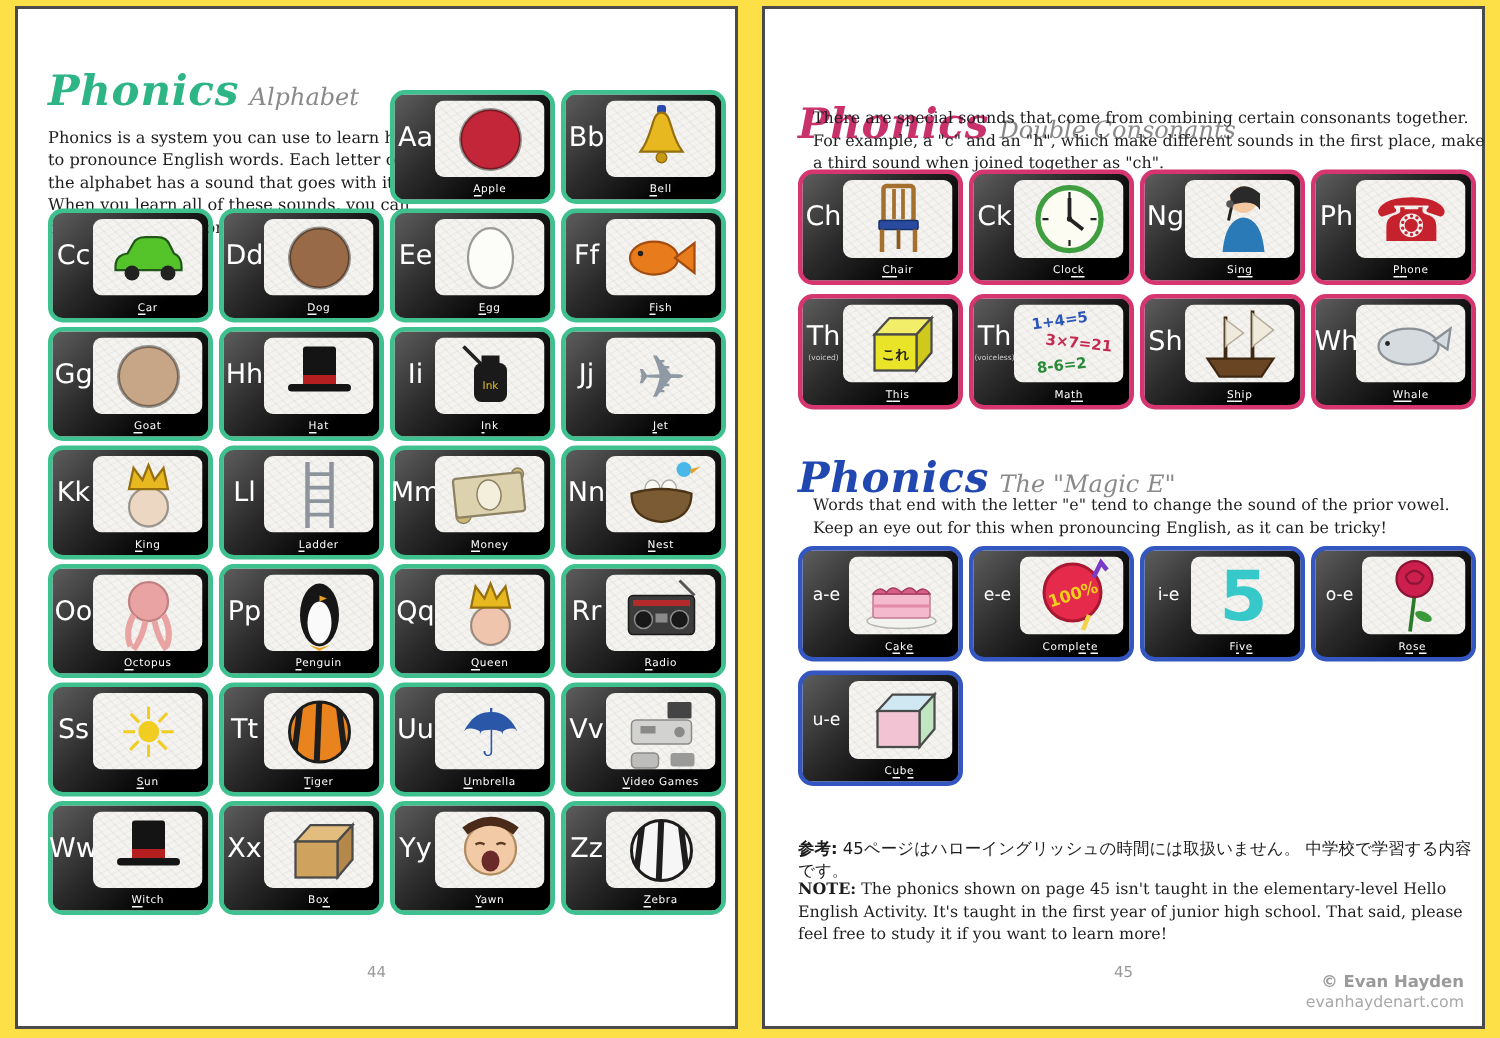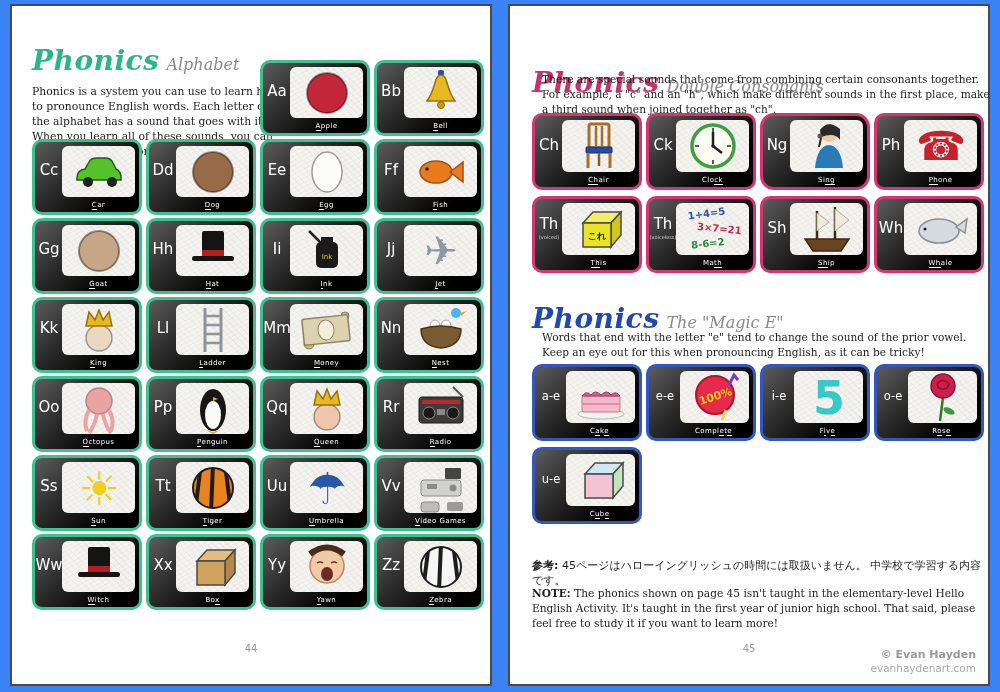--- a/index.html
+++ b/index.html
@@ -1,36 +1,36 @@
 <!DOCTYPE html>
 <html><head>
 <meta charset="utf-8">
 <style>
   html,body{margin:0;padding:0;background:#fff;}
-  #canvas{position:relative;width:1000px;height:692px;background:#3b82f6;font-family:"DejaVu Serif",serif;overflow:hidden;}
+  #canvas{position:relative;width:1000px;height:692px;background:#fde047;font-family:"DejaVu Serif",serif;overflow:hidden;}
   .page{position:absolute;top:4px;width:482px;height:682px;background:#fff;border:2px solid #4a4a4a;box-sizing:border-box;}
   #page-left{left:10px;}
   #page-right{left:508px;}
 
   .hdr{position:absolute;}
   .hdr h1{margin:0;white-space:nowrap;}
   .title{font-family:"DejaVu Serif",serif;font-style:italic;font-weight:bold;font-size:28px;letter-spacing:.5px;}
   .subtitle{font-family:"DejaVu Serif",serif;font-style:italic;font-size:16px;color:#8a8a8a;margin-left:7px;font-weight:normal;}
   .intro{font-size:10.8px;line-height:1.38;color:#1d1d1d;margin:7px 0 0;}
   .para{position:absolute;left:32px;width:450px;font-size:10.6px;line-height:1.4;color:#1d1d1d;margin:0;}
 
   .grid{position:absolute;display:grid;grid-template-columns:repeat(4,110px);}
   #grid-left{left:20px;top:54px;grid-auto-rows:76px;gap:3px 4px;}
   #grid-dc{left:22px;top:107px;grid-auto-rows:77px;gap:6px 4px;}
   #grid-magic{left:22px;top:358px;grid-auto-rows:77px;gap:6px 4px;}
 
   .card{position:relative;border:3px solid #3ec08f;border-radius:10px;box-sizing:border-box;
         background:linear-gradient(135deg,#5d5d5d 0%,#2b2b2b 38%,#000 78%);}
   .letter-zone{position:absolute;left:0;top:0;bottom:14px;width:28px;display:flex;flex-direction:column;align-items:center;justify-content:center;}
-  .letter{color:#fff;font-family:"DejaVu Sans",sans-serif;font-size:15px;}
+  .letter{color:#fff;font-family:"DejaVu Sans",sans-serif;font-size:18px;}
   .sub{color:#cfcfcf;font-family:"DejaVu Sans",sans-serif;font-size:5px;margin-top:1px;}
   .art{position:absolute;left:27px;top:4px;right:4px;bottom:15px;border-radius:6px;overflow:hidden;
        display:flex;align-items:center;justify-content:center;background-color:#f4f3ef;
        background-image:repeating-linear-gradient(45deg,rgba(0,0,0,.035) 0 1px,transparent 1px 5px),
                         repeating-linear-gradient(-28deg,rgba(0,0,0,.028) 0 1px,transparent 1px 4px);}
   .label{position:absolute;left:27px;right:4px;bottom:2px;text-align:center;color:#fff;
          font-family:"DejaVu Sans",sans-serif;font-size:7px;letter-spacing:.4px;line-height:10px;}
   .label .u{border-bottom:1px solid #fff;}
   .magic .letter-zone{width:32px;}
   .magic .letter{font-size:11.5px;}
@@ -468,21 +468,21 @@
                 <line x1="14" y1="28" x2="18" y2="28"></line>
                 <line x1="46" y1="28" x2="50" y2="28"></line>
               </g>
               <line x1="32" y1="28" x2="32" y2="14" stroke="#222" stroke-width="2.5"></line>
               <line x1="32" y1="28" x2="41" y2="35" stroke="#222" stroke-width="2.5"></line>
               <circle cx="32" cy="28" r="1.8" fill="#222"></circle>
             </svg>
           </div>
           <div class="label"><span>C</span><span>l</span><span>o</span><span class="u">c</span><span class="u">k</span></div>
         </div>
-        <div class="card" style="border-color: rgb(214, 54, 111); border-radius: 14px;">
+        <div class="card" style="border-color: rgb(214, 54, 111);">
           <div class="letter-zone">
             <div class="letter">Ng</div>
           </div>
           <div class="art">
             <svg viewBox="0 0 64 56" width="64" height="56" aria-hidden="true">
               <path d="M20 50 Q22 28 34 27 Q46 28 48 50 Z" fill="#2a7ab8"></path>
               <circle cx="34" cy="15" r="9" fill="#f2c8a0"></circle>
               <path d="M25 12 Q33 1 45 11 L45 22 Q40 14 26 19 Z" fill="#2a2a2a"></path>
               <line x1="26" y1="20" x2="24" y2="29" stroke="#222" stroke-width="2"></line>
               <circle cx="25" cy="18" r="2.5" fill="#555"></circle>

